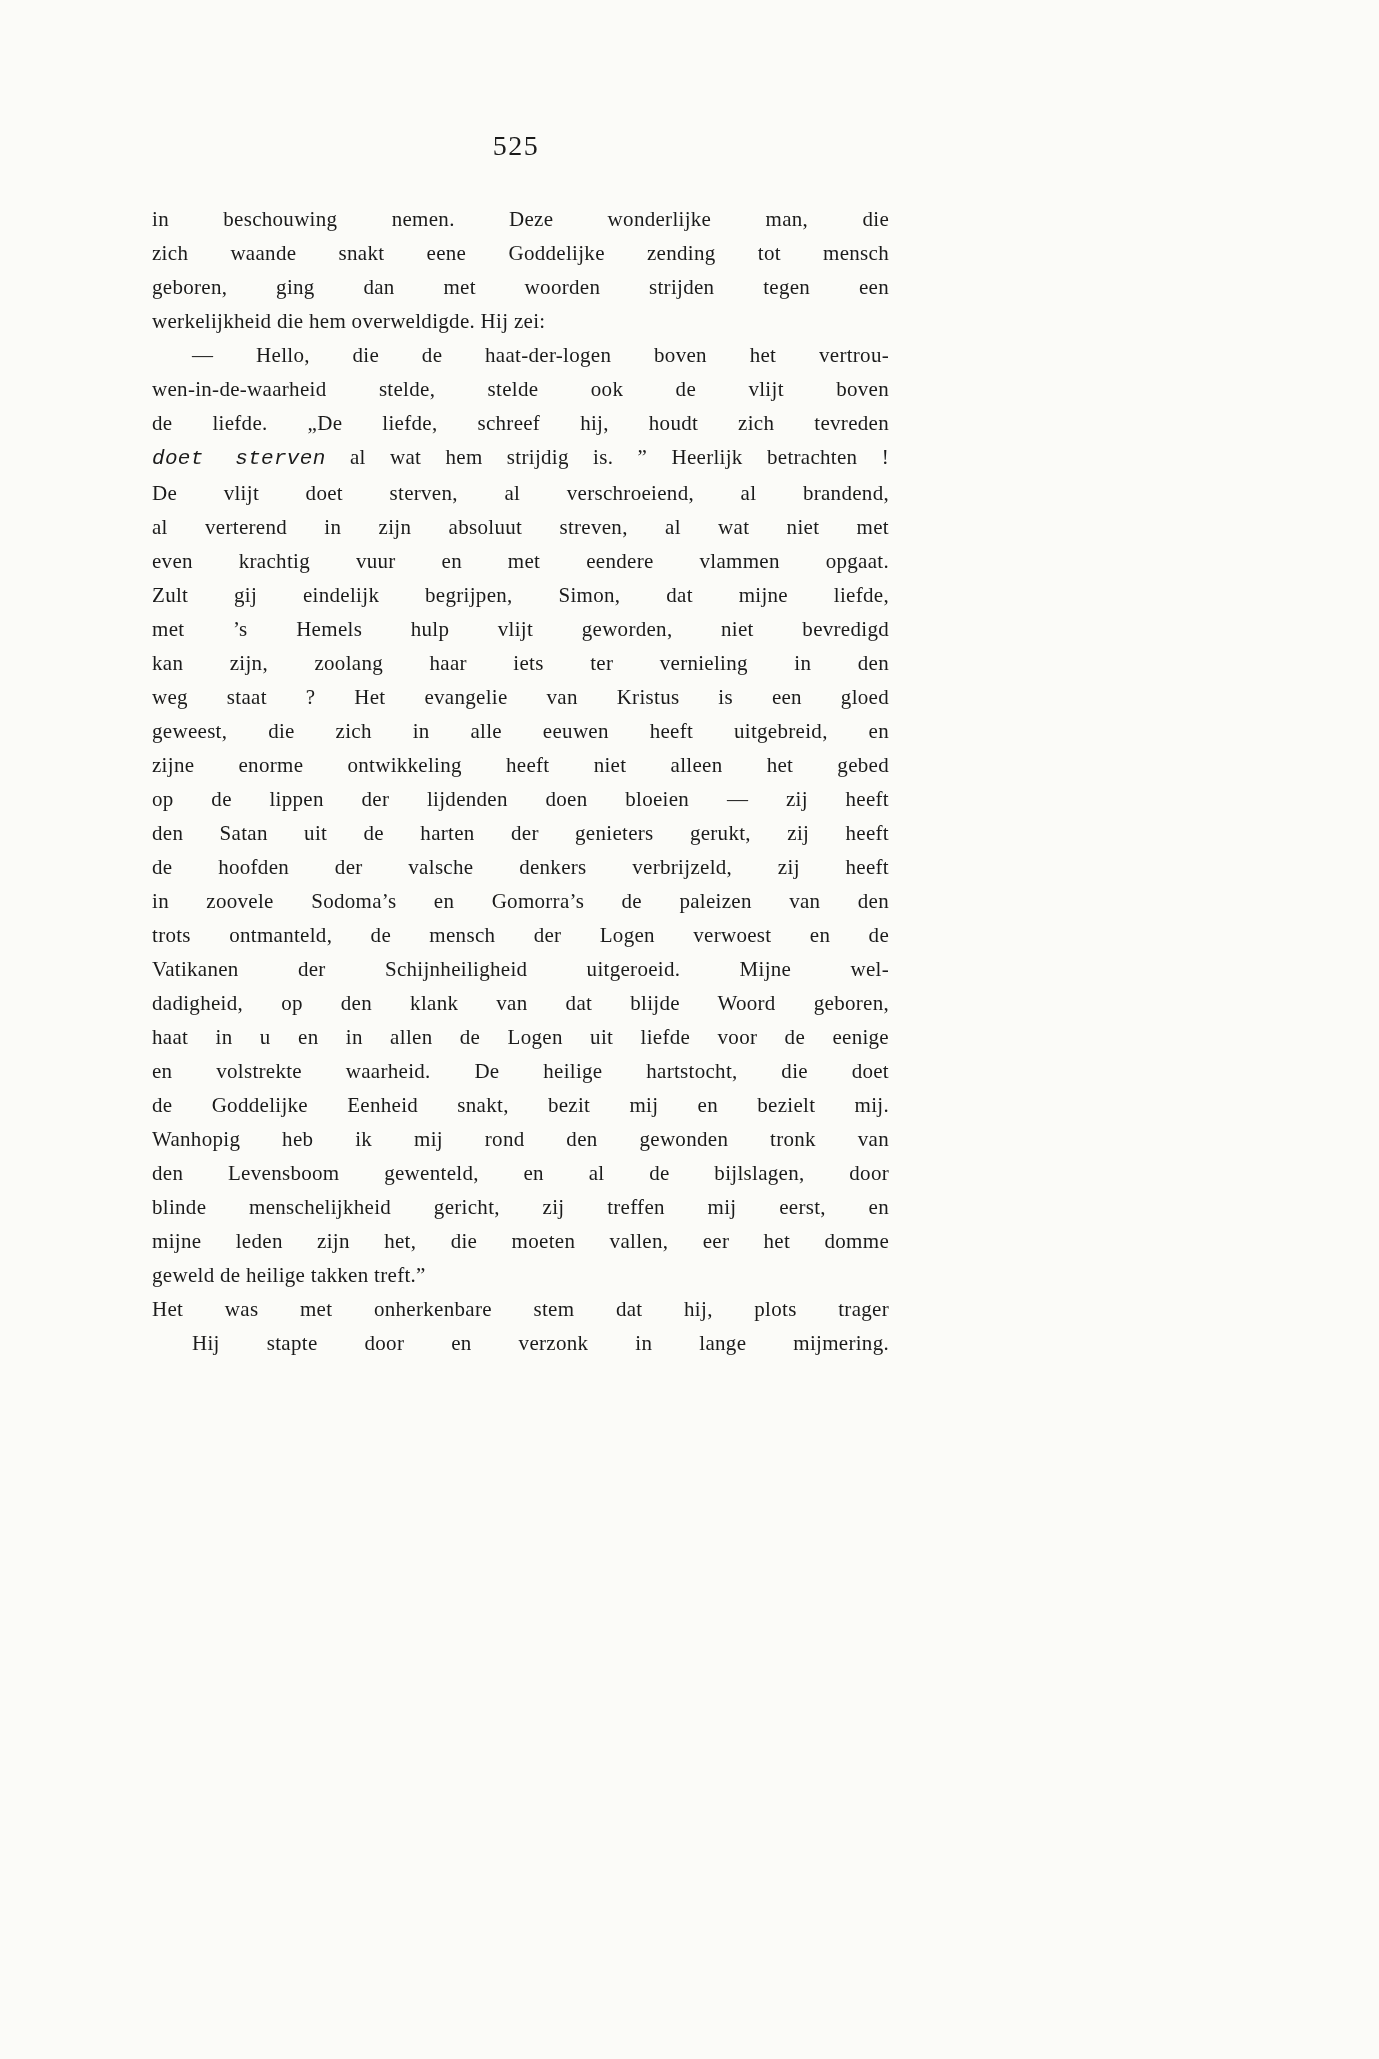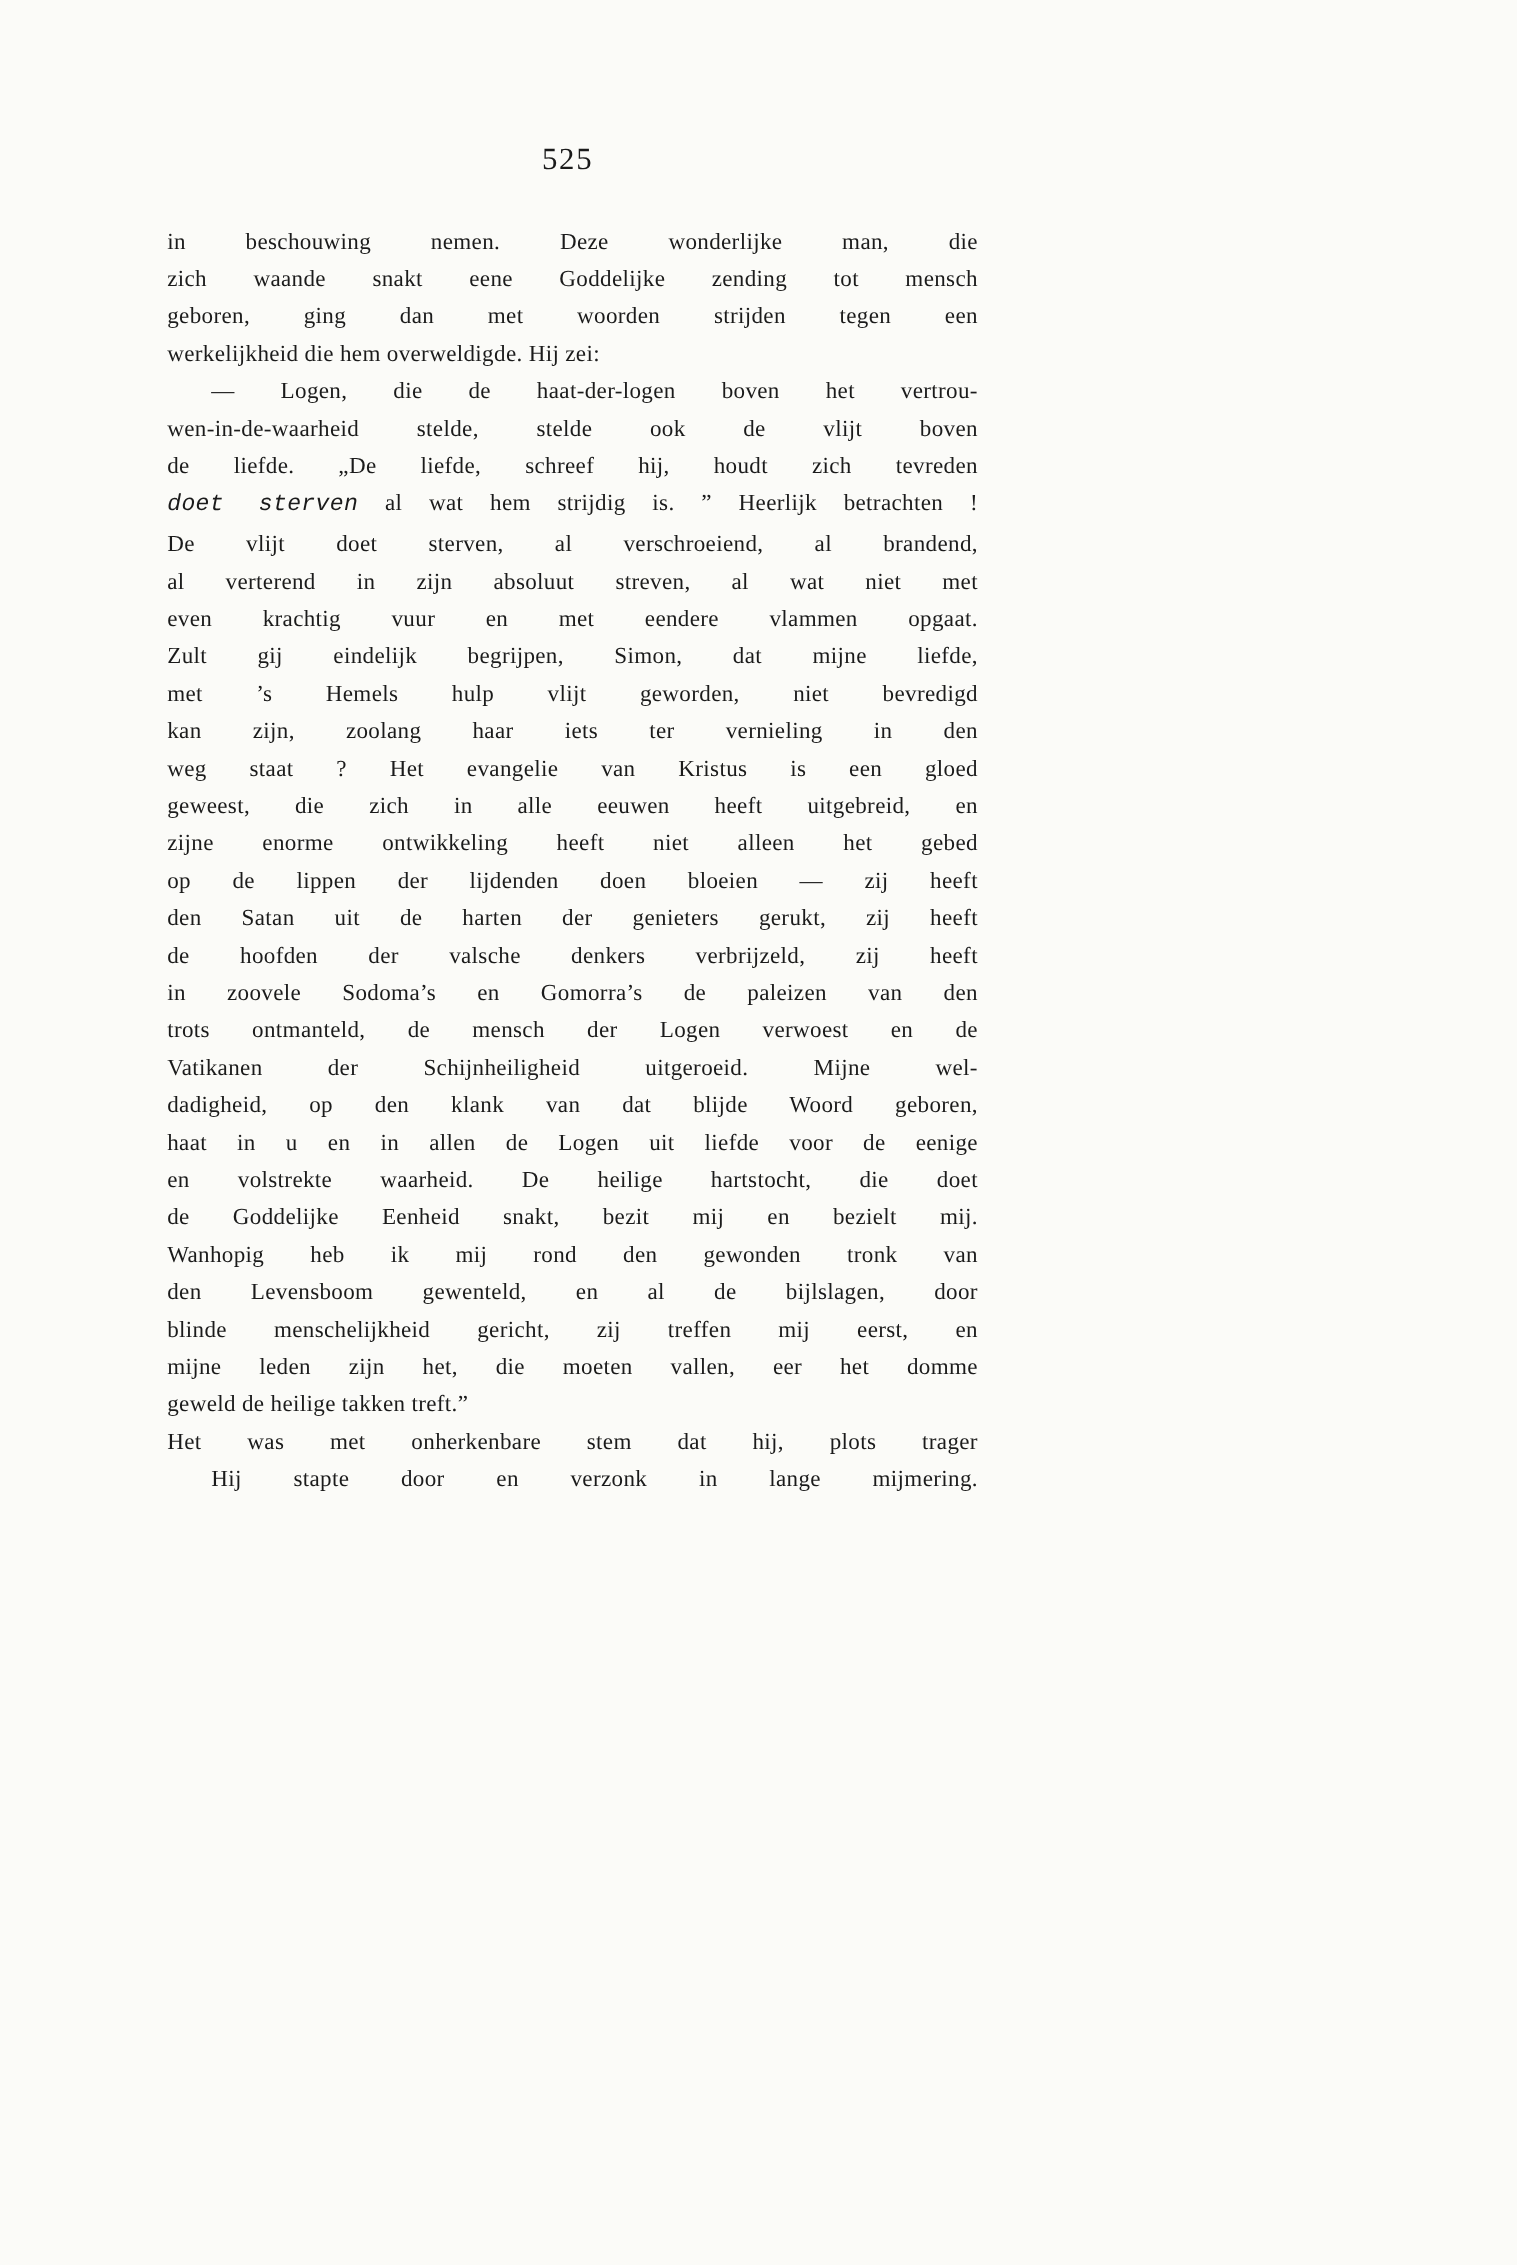--- a/index.html
+++ b/index.html
@@ -59,21 +59,21 @@
 </head>
 <body style="background: rgb(251, 251, 248); color: rgb(27, 27, 27);">
 
 <div class="page">
   <div class="page-number">525</div>
   <main class="text-block">
       <div class="line just"><span>in beschouwing nemen. Deze wonderlijke man, die</span></div>
       <div class="line just"><span>zich waande snakt eene Goddelijke zending tot mensch</span></div>
       <div class="line just"><span>geboren, ging dan met woorden strijden tegen een</span></div>
       <div class="line last"><span>werkelijkheid die hem overweldigde. Hij zei:</span></div>
-      <div class="line just indent"><span>— Logen, die de haat-der-logen boven het vertrou-</span></div>
+      <div class="line just indent"><span>— Hello, die de haat-der-logen boven het vertrou-</span></div>
       <div class="line just"><span>wen-in-de-waarheid stelde, stelde ook de vlijt boven</span></div>
       <div class="line just"><span>de liefde. „De liefde, schreef hij, houdt zich tevreden</span></div>
       <div class="line just"><span class="italic">doet sterven</span><span> al wat hem strijdig is. ” Heerlijk betrachten !</span></div>
       <div class="line just"><span>De vlijt doet sterven, al verschroeiend, al brandend,</span></div>
       <div class="line just"><span>al verterend in zijn absoluut streven, al wat niet met</span></div>
       <div class="line just"><span>even krachtig vuur en met eendere vlammen opgaat.</span></div>
       <div class="line just"><span>Zult gij eindelijk begrijpen, Simon, dat mijne liefde,</span></div>
       <div class="line just"><span>met ’s Hemels hulp vlijt geworden, niet bevredigd</span></div>
       <div class="line just"><span>kan zijn, zoolang haar iets ter vernieling in den</span></div>
       <div class="line just"><span>weg staat ? Het evangelie van Kristus is een gloed</span></div>

